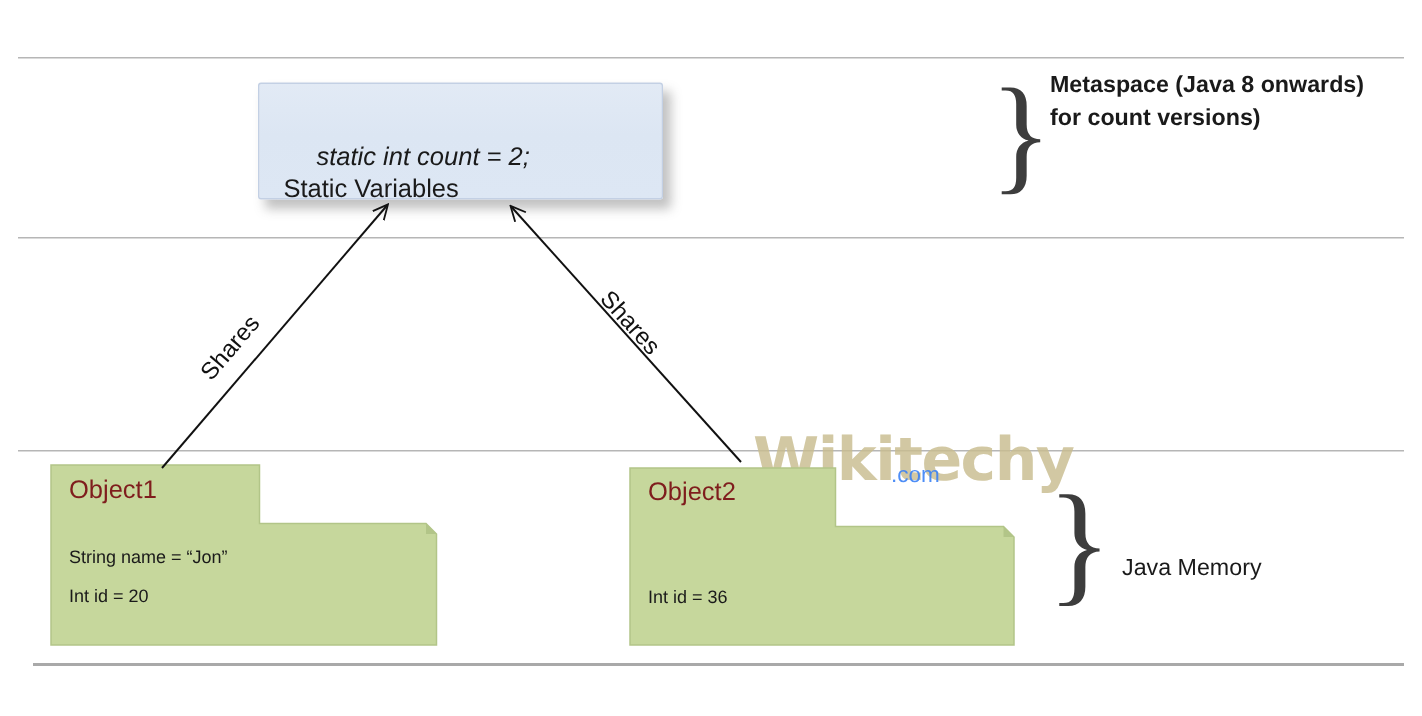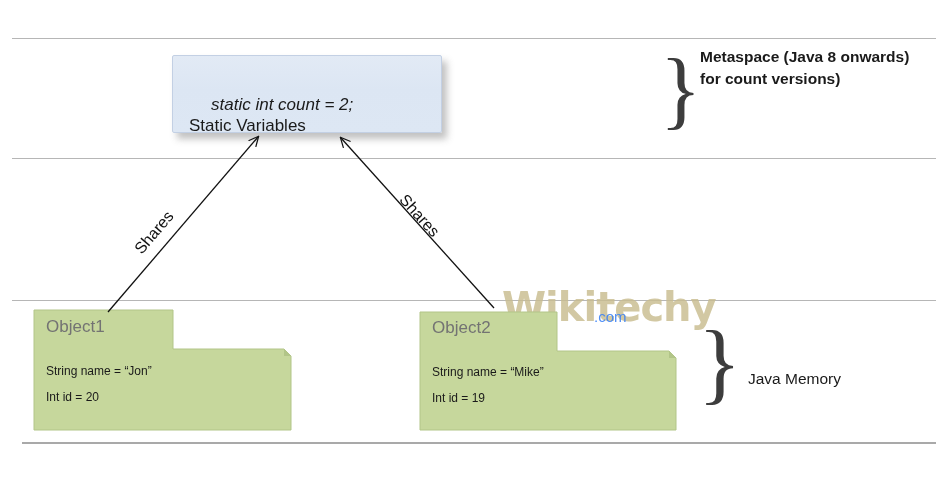--- a/index.html
+++ b/index.html
@@ -64,21 +64,21 @@
   }
   .obj-box svg {
     position: absolute;
     left: 0;
     top: 0;
     overflow: visible;
   }
   .obj-title {
     position: absolute;
     font-size: 17px;
-    color: #737373;
+    color: #7f1d1d;
     white-space: nowrap;
   }
   .obj-line {
     position: absolute;
     font-size: 12px;
     color: #1a1a1a;
     white-space: nowrap;
   }
   
   #arrows {
@@ -162,22 +162,21 @@
     <span class="obj-line" style="left:12px; top:54px;">String name = “Jon”</span>
     <span class="obj-line" style="left:12px; top:80px;">Int id = 20</span>
   </div>
 
   <div class="obj-box" style="left:420px; top:312px; width:300px; height:125px;">
     <svg width="300" height="125" viewBox="0 0 300 125">
       <polygon points="0,0 137,0 137,39 249,39 256,46 256,118 0,118" fill="#c6d79c" stroke="#b2c588" stroke-width="1"></polygon>
       <polygon points="249,39 256,46 249,46" fill="#b2c588"></polygon>
     </svg>
     <span class="obj-title" style="left:12px; top:6px;">Object2</span>
-    <span class="obj-line" style="left:12px; top:53px;">String name = “Mike”</span>
-    <span class="obj-line" style="left:12px; top:79px;">Int id = 19</span>
+    <span class="obj-line" style="left:12px; top:79px;">Int id = 36</span>
   </div>
 
   <svg id="arrows" viewBox="0 0 948 477">
     <defs>
       <marker id="ah" markerWidth="11" markerHeight="11" refX="9" refY="5.5" orient="auto" markerUnits="userSpaceOnUse">
         <path d="M0,0.7 L10,5.5 L0,10.3" fill="none" stroke="#111111" stroke-width="1.2"></path>
       </marker>
     </defs>
     <line x1="108" y1="312" x2="258" y2="137" stroke="#111111" stroke-width="1.3" marker-end="url(#ah)"></line>
     <line x1="494" y1="308" x2="341" y2="138" stroke="#111111" stroke-width="1.3" marker-end="url(#ah)"></line>

